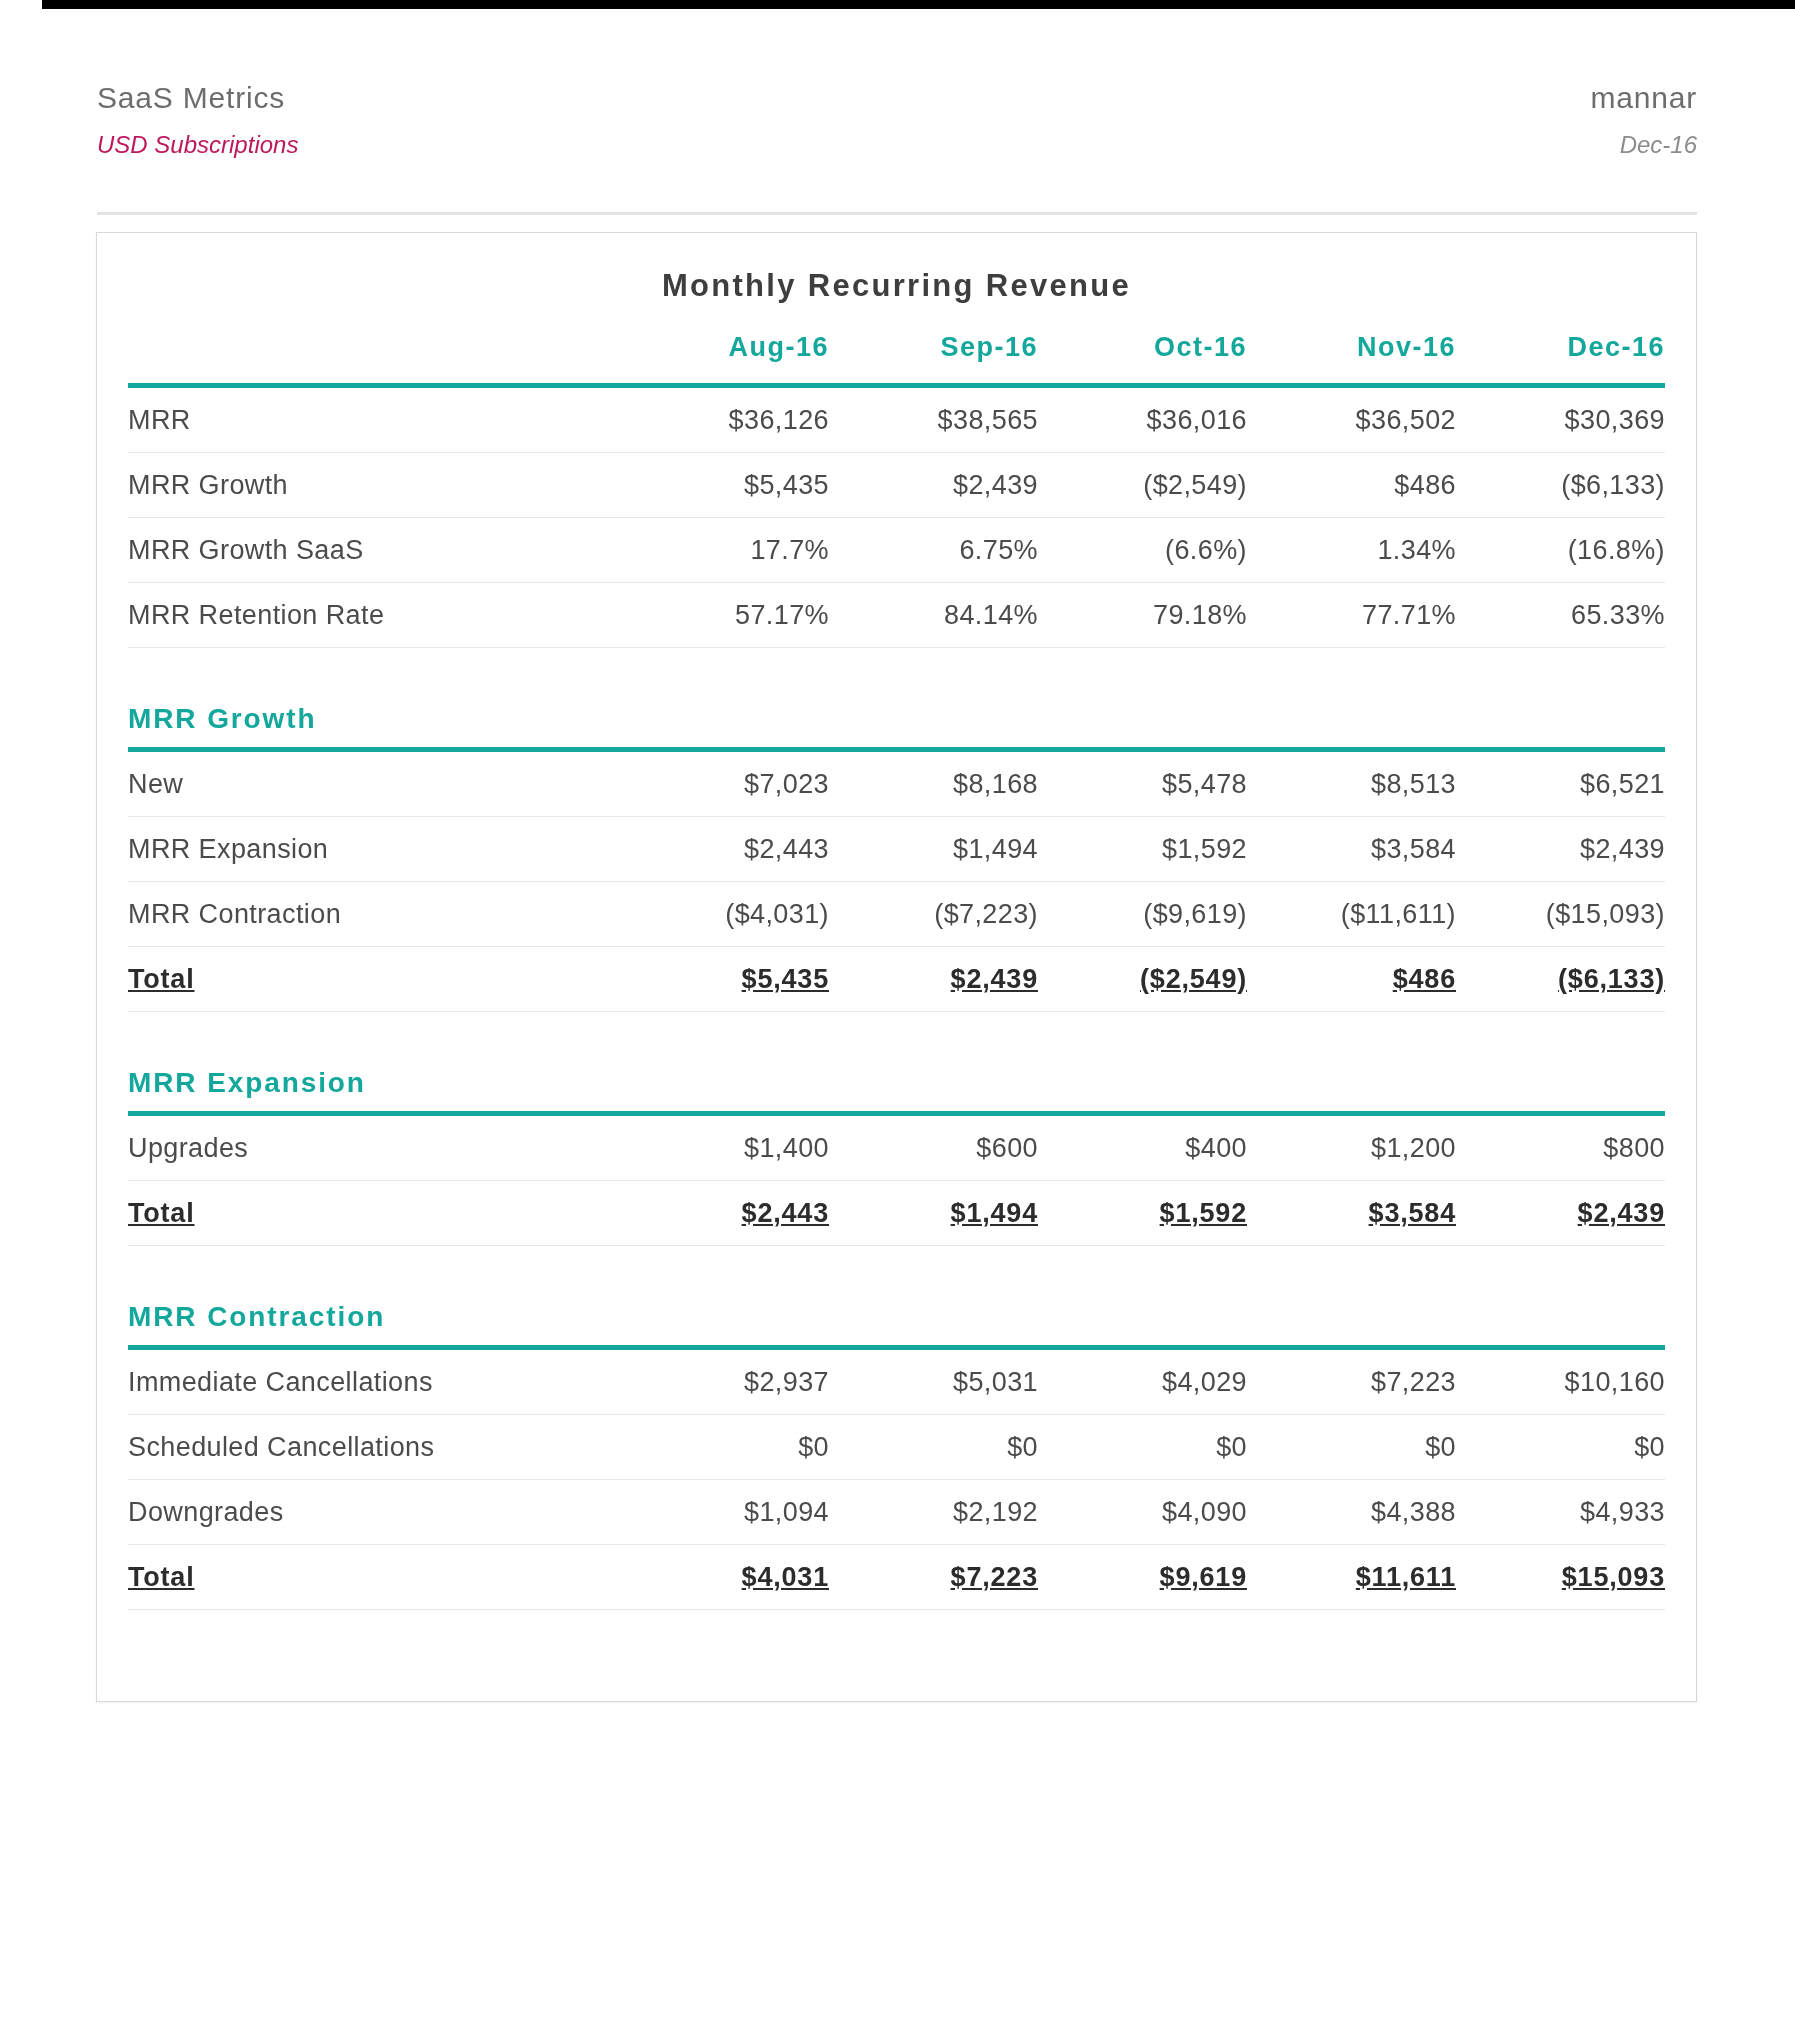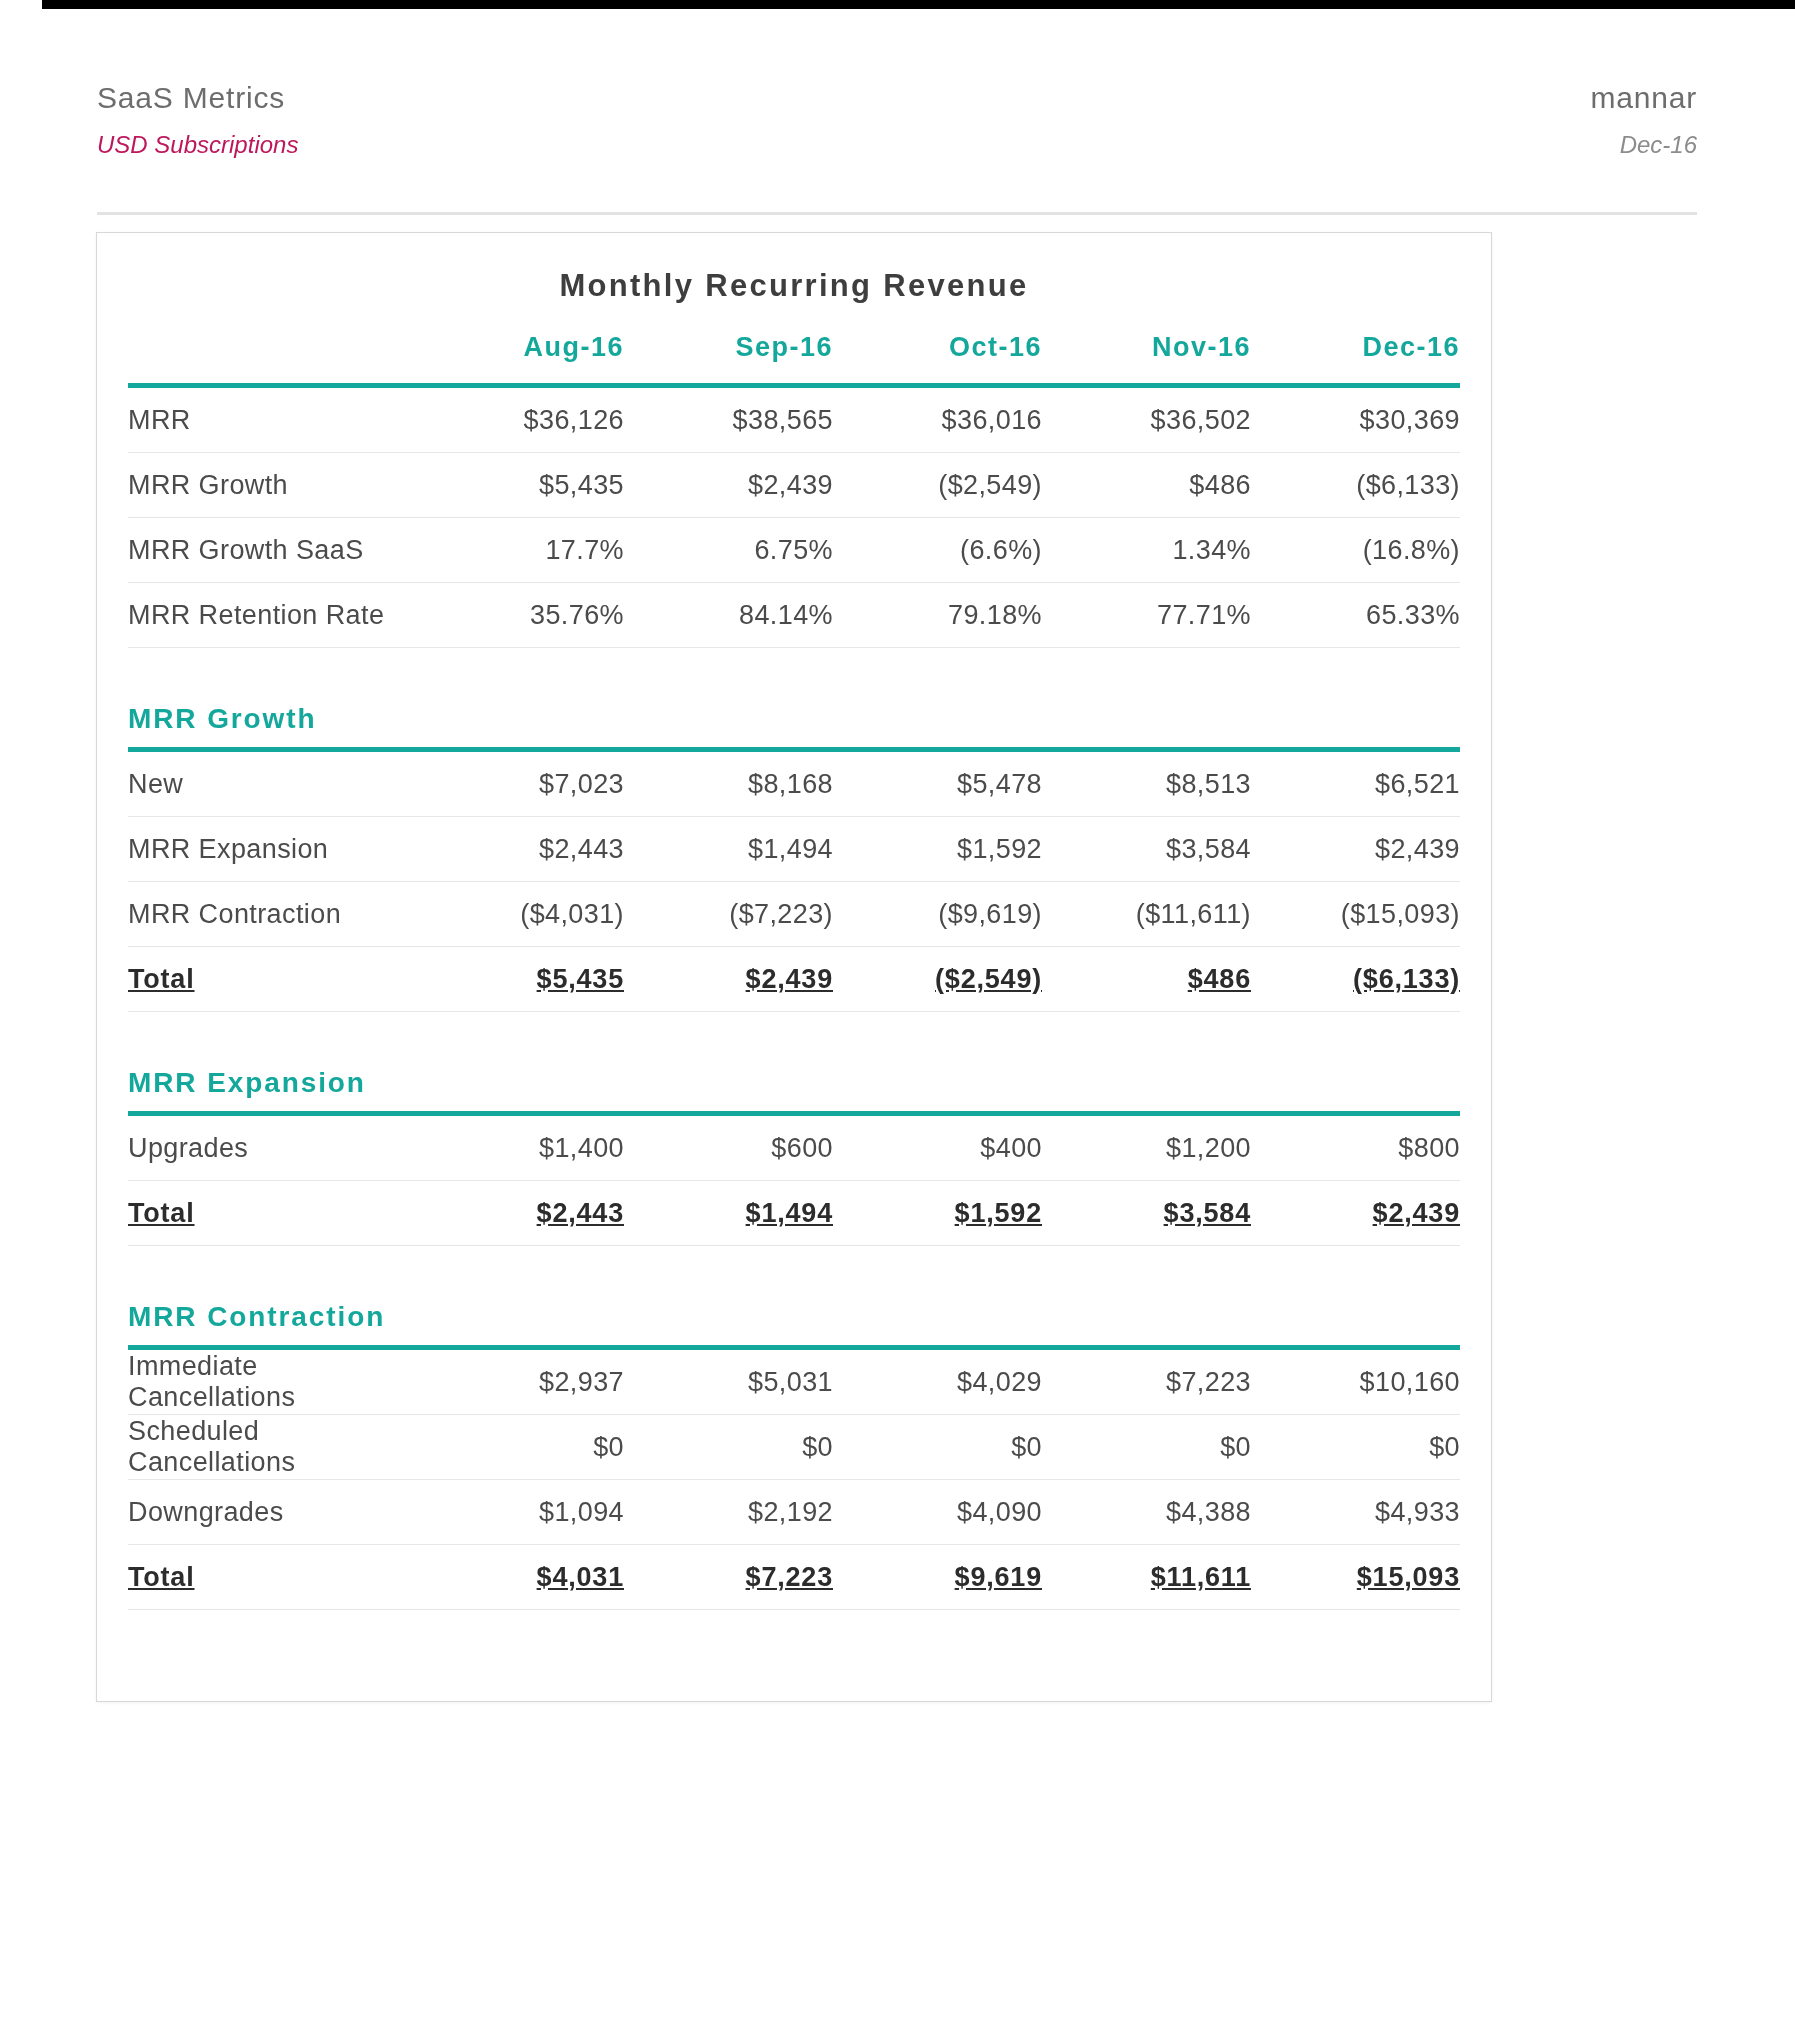--- a/index.html
+++ b/index.html
@@ -26,21 +26,21 @@
     margin-top: 20px; line-height: 1;
   }
   .header-right { text-align: right; }
   .header-right .h-sub { color: #8c8c8c; }
   .header-divider {
     position: absolute; left: 97px; right: 98px; top: 212px;
     height: 3.1px; background: #e3e3e3;
   }
   .card {
     position: absolute; left: 96px; top: 232px;
-    width: 1396px; height: 1470px;
+    width: 1601px; height: 1470px;
     background: #ffffff;
     border: 0.8px solid #d8d8d8;
     box-shadow: 0 0.8px 3.1px rgba(0,0,0,0.05);
     padding: 0 31px;
     box-sizing: border-box;
   }
   .report-title {
     text-align: center;
     font-size: 31px; font-weight: bold; letter-spacing: 2.3px;
     color: #3e3e3e;
@@ -148,21 +148,21 @@
         <tr>
           <td class="label">MRR Growth SaaS</td>
           <td>17.7%</td>
           <td>6.75%</td>
           <td>(6.6%)</td>
           <td>1.34%</td>
           <td>(16.8%)</td>
         </tr>
         <tr>
           <td class="label">MRR Retention Rate</td>
-          <td>35.76%</td>
+          <td>57.17%</td>
           <td>84.14%</td>
           <td>79.18%</td>
           <td>77.71%</td>
           <td>65.33%</td>
         </tr>
       </tbody>
     </table>
   <div id="sections">
       <section class="metric-section">
         <h2 class="section-title">MRR Growth</h2>

